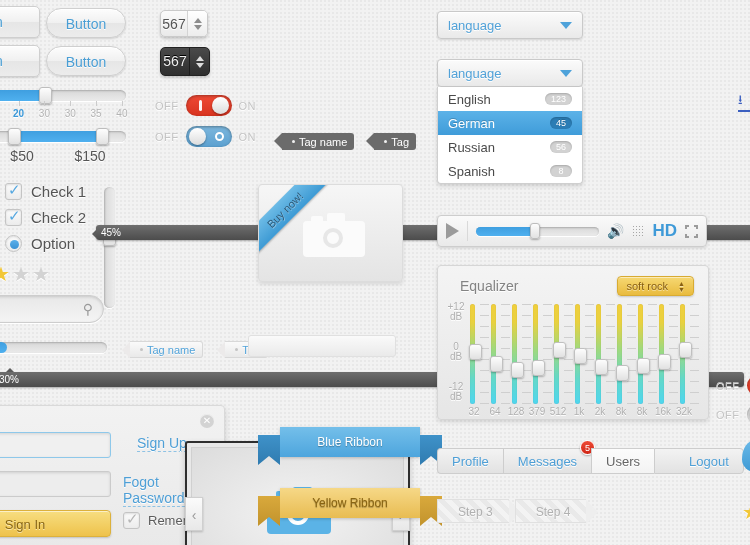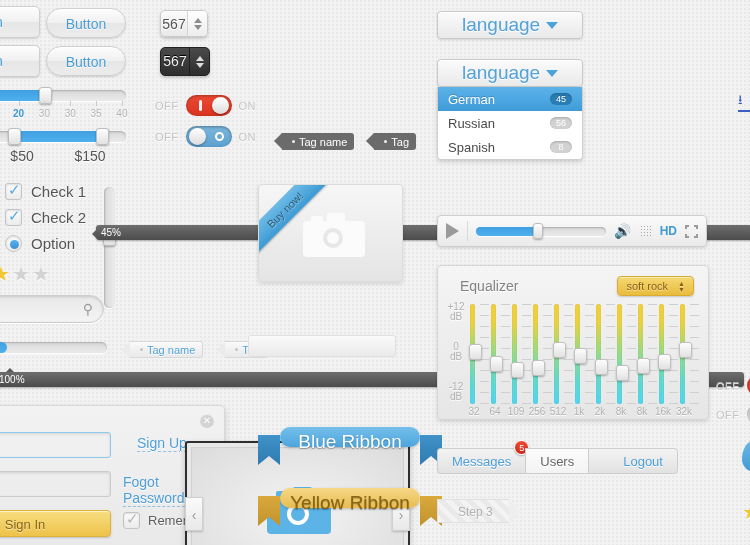--- a/index.html
+++ b/index.html
@@ -151,39 +151,39 @@
   .carousel .inner { position:absolute; inset:4px; border:1px solid #d0d0d0;
     background:radial-gradient(ellipse at center, #f3f3f3 0%, #dcdcdc 100%); }
   .arrowbtn { position:absolute; top:50%; transform:translateY(-50%); width:18px; height:34px;
     background:linear-gradient(to bottom,#fbfbfb,#e8e8e8); border:1px solid #cfcfcf;
     box-shadow:0 1px 2px rgba(0,0,0,.2); color:#9a9a9a; font-size:14px; text-align:center; line-height:34px; }
 
   
   .dd-head {
     background:linear-gradient(to bottom,#fbfbfb,#e9e9e9); border:1px solid #c9c9c9; border-radius:4px;
     box-shadow:0 1px 2px rgba(0,0,0,.13), inset 0 1px 0 #fff;
-    height:28px; display:flex; align-items:center; justify-content:space-between; padding:0 24px;
-    color:#52a2d8; font-size:19px; text-shadow:0 1px 0 #fff;
+    height:28px; display:flex; align-items:center; justify-content:space-between; padding:0 10px;
+    color:#52a2d8; font-size:13px; text-shadow:0 1px 0 #fff;
   }
   .caret { width:0;height:0;border-left:6px solid transparent;border-right:6px solid transparent;border-top:7px solid #4ea2da;}
   .dd-list { background:#fff; border:1px solid #cfcfcf; border-top:none; border-radius:0 0 4px 4px;
     box-shadow:0 2px 4px rgba(0,0,0,.14); }
   .dd-item { height:24px; display:flex; align-items:center; justify-content:space-between; padding:0 10px;
     font-size:13px; color:#4a4a4a; }
   .dd-item.sel { background:linear-gradient(to bottom,#5cb2e8,#3f9cd9); color:#fff; text-shadow:0 -1px 0 rgba(0,0,0,.2);}
   .badge { background:#d2d2d2; color:#fff; border-radius:8px; font-size:9px; padding:1px 6px; min-width:22px;
     text-align:center; box-shadow:inset 0 1px 2px rgba(0,0,0,.2); }
   .dd-item.sel .badge { background:#2b7db5; }
 
   
   .player { height:32px; border-radius:4px; border:1px solid #cdcdcd;
     background:linear-gradient(to bottom,#fafafa,#eaeaea); box-shadow:0 1px 3px rgba(0,0,0,.15);
     display:flex; align-items:center; padding:0 8px; gap:8px;}
   .play-tri { width:0;height:0;border-top:8px solid transparent;border-bottom:8px solid transparent;border-left:13px solid #9b9b9b;}
-  .hd { color:#3f9ad8; font-weight:bold; font-size:12px; }
+  .hd { color:#3f9ad8; font-weight:bold; font-size:17px; }
   .dotgrid { width:12px; height:12px;
     background-image: radial-gradient(circle, #a6a6a6 0.6px, transparent 0.7px);
     background-size:3px 3px; }
   .fs { width:13px;height:13px; position:relative; }
   .fs i{ position:absolute; width:4px;height:4px; border:2px solid #9b9b9b; }
 
   
   .eq { background:linear-gradient(to bottom,#f4f4f4,#e6e6e6); border:1px solid #d6d6d6; border-radius:4px;
     box-shadow:0 2px 4px rgba(0,0,0,.12); }
   .eq-title { color:#838383; font-size:14px; text-shadow:0 1px 0 #fff; }
@@ -219,22 +219,22 @@
     margin-right:6px; text-shadow:0 1px 0 rgba(255,255,255,.7); }
   .step:after{ content:''; position:absolute; right:-12px; top:0; width:0;height:0;
     border-top:12px solid transparent; border-bottom:12px solid transparent; border-left:12px solid; }
   .step.yellow{ background:repeating-linear-gradient(45deg,#f7dc7e 0 5px,#f2d061 5px 10px); color:#8a6a1b;}
   .step.yellow:after{ border-left-color:#f3d368; }
   .step.blue{ background:repeating-linear-gradient(45deg,#6cb9e8 0 5px,#4ea7de 5px 10px); color:#2a6389;}
   .step.blue:after{ border-left-color:#56ace0; }
   .step.gray{ background:repeating-linear-gradient(45deg,#f3f3f3 0 5px,#e9e9e9 5px 10px); color:#b1b1b1;
     border:1px solid #e0e0e0; border-right:none; }
   .step.gray:after{ border-left-color:#eee; }
-  .rib-h { position:relative; height:20px; line-height:30px; text-align:center; font-size:19px; color:#fff;
-    text-shadow:0 1px 1px rgba(0,0,0,.3); box-shadow:0 1px 3px rgba(0,0,0,.2);border-radius:10px; }
+  .rib-h { position:relative; height:30px; line-height:30px; text-align:center; font-size:12px; color:#fff;
+    text-shadow:0 1px 1px rgba(0,0,0,.3); box-shadow:0 1px 3px rgba(0,0,0,.2); }
   .rib-h .tail { position:absolute; top:8px; width:22px; height:30px; }
   .rib-h .tail.l { left:-22px; }
   .rib-h .tail.r { right:-22px; }
 
   
   .login { background:linear-gradient(to bottom,#f2f2f2,#e9e9e9); border:1px solid #d9d9d9; border-radius:4px;
     box-shadow:0 3px 6px rgba(0,0,0,.16); position:relative; }
   .field { height:26px; border-radius:3px; border:1px solid #cbcbcb; background:#ededed;
     box-shadow:inset 0 1px 3px rgba(0,0,0,.12); line-height:26px; padding:0 8px; color:#8a8a8a; font-size:13px;}
   .field.focus { border-color:#8ec8ea; background:#f0f0f0; }
@@ -325,21 +325,21 @@
   <span style="flex:1">h</span>
   <span style="font-size:14px;color:#9a9a9a;">⚲</span>
 </div>
 
 <div class="abs" style="left:-25px;top:342px;width:132px;">
   <div class="track">
     <div class="fill" style="left:0;width:24%;"></div>
   </div>
 </div>
 <div class="abs bubble top" style="left:-6px;top:357px;">
-  <span>100%</span>
+  <span>30%</span>
 </div>
 
 <div class="abs login" style="left:-60px;top:375px;width:285px;height:143px;">
   <span class="closex" style="right:10px;top:8px;">✕</span>
 
   <div class="field focus" style="position:absolute;left:-2px;top:26px;width:172px;">
     
   </div>
   <div class="link" style="position:absolute;left:196px;top:29px;">
     <span>Sign Up</span>
@@ -465,20 +465,24 @@
   <span>language</span>
   <span class="caret"></span>
 </div>
 
 <div class="abs" style="left:437px;top:59px;width:146px;">
   <div class="dd-head">
     <span>language</span>
     <span class="caret"></span>
   </div>
   <div class="dd-list">
+    <div class="dd-item">
+      <span>English</span>
+      <span class="badge">123</span>
+    </div>
     <div class="dd-item sel">
       <span>German</span>
       <span class="badge">45</span>
     </div>
     <div class="dd-item">
       <span>Russian</span>
       <span class="badge">56</span>
     </div>
     <div class="dd-item">
       <span>Spanish</span>
@@ -561,48 +565,54 @@
     <div class="eq-handle" style="left:191.5px;top:50px;"></div>
 
     <div class="eq-band" style="left:210px;top:0;height:100px;"></div>
     <div class="eq-scale" style="left:220px;"></div>
     <div class="eq-handle" style="left:212.5px;top:38px;"></div>
   </div>
 
   <div style="position:absolute;left:32px;top:140px;width:232px;">
     <span class="eq-lbl" style="left:-8px;width:24px;">32</span>
     <span class="eq-lbl" style="left:13px;width:24px;">64</span>
-    <span class="eq-lbl" style="left:34px;width:24px;">109</span>
-    <span class="eq-lbl" style="left:55px;width:24px;">256</span>
+    <span class="eq-lbl" style="left:34px;width:24px;">128</span>
+    <span class="eq-lbl" style="left:55px;width:24px;">379</span>
     <span class="eq-lbl" style="left:76px;width:24px;">512</span>
     <span class="eq-lbl" style="left:97px;width:24px;">1k</span>
     <span class="eq-lbl" style="left:118px;width:24px;">2k</span>
     <span class="eq-lbl" style="left:139px;width:24px;">8k</span>
     <span class="eq-lbl" style="left:160px;width:24px;">8k</span>
     <span class="eq-lbl" style="left:181px;width:24px;">16k</span>
     <span class="eq-lbl" style="left:202px;width:24px;">32k</span>
   </div>
 </div>
 
 <div class="abs tabs" style="left:437px;top:448px;">
   <div class="tab">
+    <span>Profile</span>
+  </div>
+  <div class="tab">
     <span>Messages</span>
     <span class="cnt">5</span>
   </div>
   <div class="tab active">
     <span>Users</span>
   </div>
   <div class="tab">
     <span>Logout</span>
   </div>
 </div>
 
 <div class="abs steps" style="left:437px;top:499px;">
   <div class="step gray">
     <span>Step 3</span>
+  </div>
+  <div class="step gray">
+    <span>Step 4</span>
   </div>
 </div>
 
 <div class="abs" style="left:738px;top:90px;color:#3b5fc0;font-size:13px;">
   ⭳<div style="width:13px;height:2px;background:#3b5fc0;margin-top:-2px;"></div>
 </div>
 
 <div class="abs tog-row" style="left:716px;top:375px;">
   <span class="tog-lbl">OFF</span>
   <span class="tog red">

